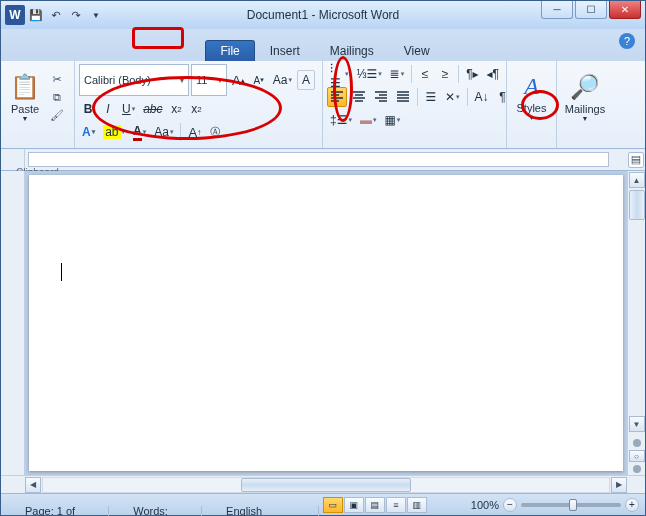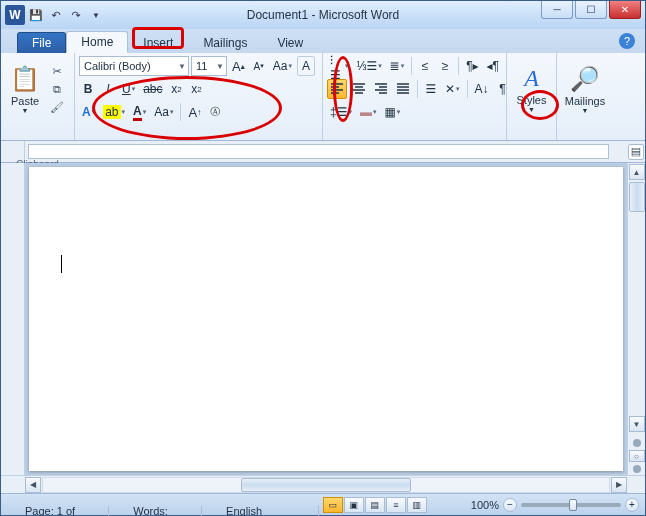--- a/index.html
+++ b/index.html
@@ -8,37 +8,37 @@
   
   .titlebar { height: 28px; background: linear-gradient(#dfeefd, #b9d4f4); display: flex; align-items: center; position: relative; }
   .qat { display: flex; align-items: center; gap: 2px; padding-left: 4px; }
   .word-icon { width: 20px; height: 20px; background: #2b579a; color: #fff; font-weight: bold; font-size: 12px; display: flex; align-items: center; justify-content: center; border-radius: 2px; }
   .qat-btn { width: 18px; height: 18px; display: flex; align-items: center; justify-content: center; font-size: 11px; color: #335; border-radius: 2px; }
   .title { position: absolute; left: 0; right: 0; text-align: center; font-size: 12px; color: #234; pointer-events: none; }
   .winctrls { position: absolute; right: 4px; top: 0; display: flex; gap: 2px; }
   .winbtn { width: 32px; height: 18px; border: 1px solid #7a9cc6; border-top: none; background: linear-gradient(#e8f2ff,#c9dff6); border-radius: 0 0 3px 3px; display:flex;align-items:center;justify-content:center; font-size:10px; color:#234;}
   .winbtn.close { background: linear-gradient(#f08080,#c83030); color:#fff; border-color:#a02020;}
   
-  .tabs { height: 24px; display: flex; align-items: flex-end; padding-left: 16px; background: linear-gradient(#cfe0f4,#c4d8f0); position: relative;}
+  .tabs { height: 32px; display: flex; align-items: flex-end; padding-left: 4px; background: linear-gradient(#cfe0f4,#c4d8f0); position: relative; justify-content: center;}
   .tab { padding: 3px 14px; font-size: 12px; color: #234; border: 1px solid transparent; border-bottom: none; position: relative; }
   .tab.file { background: linear-gradient(#3474c4,#2b5ea8); color: #fff; border-radius: 3px 3px 0 0; border:1px solid #234d80; border-bottom:none; }
   .tab.active { background: #f4f8fd; border: 1px solid #a9c0de; border-bottom: 1px solid #f4f8fd; border-radius: 3px 3px 0 0; }
   .help-icon { position:absolute; right:10px; top:4px; width:16px;height:16px; border-radius:50%; background:#3a82d8; color:#fff; font-size:11px; display:flex;align-items:center;justify-content:center;}
   
   .ribbon { height: 88px; background: linear-gradient(#f4f8fd,#e5eef9); border-bottom: 1px solid #a0b8d8; display: flex; }
   .group { border-right: 1px solid #c0d0e4; display:flex; flex-direction:column; justify-content:space-between; padding: 3px 4px 0 4px;}
   .group-label { font-size: 10px; color: #567; text-align:center; padding: 2px 0; position:relative;margin-top:35px;}
   .group-body { flex:1; display:flex; align-items:center; gap:2px;}
   .bigbtn { display:flex; flex-direction:column; align-items:center; justify-content:center; width:40px; height:66px; font-size:11px; color:#234; border:1px solid transparent; border-radius:3px;}
   .bigicon { font-size:24px; margin-bottom:2px;}
   .minibtns { display:flex; flex-direction:column; gap:2px; margin-left:2px;}
   .minibtn { width:16px; height:16px; font-size:11px; display:flex; align-items:center; justify-content:center; color:#456; border:1px solid transparent; border-radius:2px;}
   .font-group .group-body{ flex-direction:column; align-items:flex-start; gap:3px;}
   .row { display:flex; align-items:center; gap:2px;}
-  .combo { height:20px; border:1px solid #a9bcd4; background:#fff; font-size:11px; display:flex; align-items:center; padding:0 14px 0 4px; position:relative; color:#234;}
+  .combo { height:32px; border:1px solid #a9bcd4; background:#fff; font-size:11px; display:flex; align-items:center; padding:0 14px 0 4px; position:relative; color:#234;}
   .combo .dd { position:absolute; right:2px; font-size:8px; color:#567;}
   .ribbtn { min-width:18px; height:20px; padding:0 2px; border:1px solid transparent; border-radius:2px; display:flex; align-items:center; justify-content:center; font-size:12px; color:#234;}
   .ribbtn.active{ background:linear-gradient(#ffd76a,#ffb62e); border-color:#d09000;}
   .ribbtn .dd{ font-size:7px; margin-left:1px; color:#567;}
   .sep { width:1px; height:18px; background:#c0d0e4; margin:0 2px;}
   
   .ruler-area { height:22px; background:#e9eff7; border-bottom:1px solid #a0b8d8; display:flex;}
   .ruler-corner{ width:24px; border-right:1px solid #c0d0e4;}
   .ruler{ flex:1; background:#fff; margin:3px 18px 3px 3px; border:1px solid #b0c0d4; position:relative;}
   .ruler-right{ width:18px; display:flex; align-items:center; justify-content:center;}
@@ -90,21 +90,20 @@
     <div class="title">Document1 - Microsoft Word</div>
     <div class="winctrls">
       <div class="winbtn">─</div>
       <div class="winbtn">☐</div>
       <div class="winbtn close">✕</div>
     </div>
   </div>
 
   <div class="tabs">
     <div class="tab file">File</div>
-    <div class="tab active">Home</div>
     <div class="tab">Insert</div>
     <div class="tab">Mailings</div>
     <div class="tab">View</div>
     <div class="help-icon">?</div>
   </div>
 
   <div class="ribbon">
 
     <div class="group" style="width:74px;">
       <div class="group-body">
@@ -143,21 +142,21 @@
               <b>B</b>
             </div>
           <div class="ribbtn">
               <i>I</i>
             </div>
           <div class="ribbtn">
               <u>U</u>
               <span class="dd">▾</span>
             </div>
           <div class="ribbtn">
-              <span style="text-decoration:line-through;">abc</span>
+              <span style="text-decoration:line-through;font-style:italic;">abc</span>
             </div>
           <div class="ribbtn">x<span style="font-size:8px;vertical-align:sub;">2</span></div>
           <div class="ribbtn">x<span style="font-size:8px;vertical-align:super;">2</span></div>
         </div>
         <div class="row">
           <div class="ribbtn" style="color:#1e6fd8;font-weight:bold;">A<span class="dd">▾</span></div>
           <div class="ribbtn">
               <span style="background:#ffff00;padding:0 2px;">ab</span>
               <span class="dd">▾</span>
             </div>

